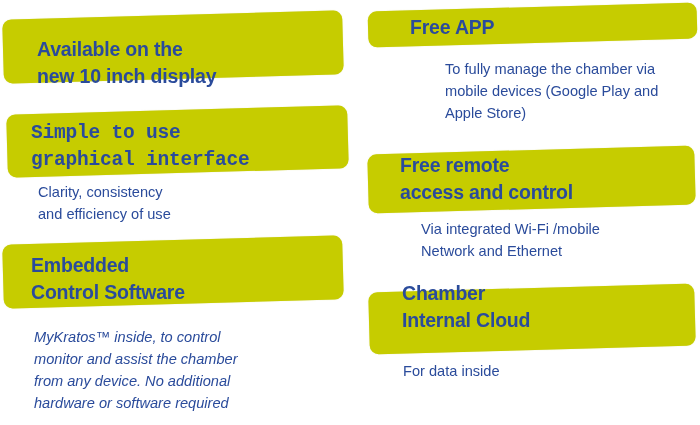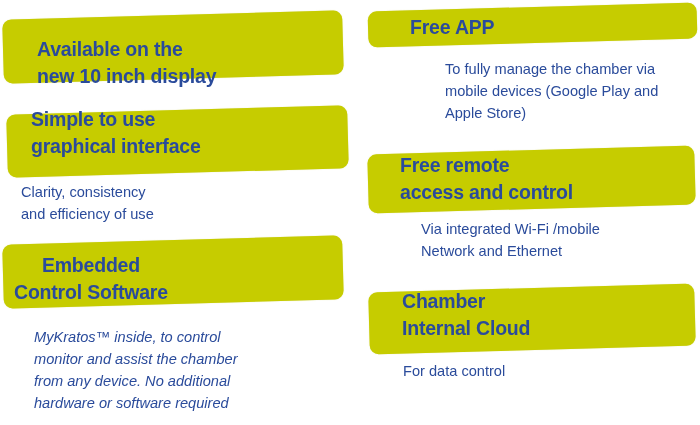--- a/index.html
+++ b/index.html
@@ -34,29 +34,29 @@
 <body>
 
 <div>
   <div class="band" style="left:3px; top:15px; width:340px; height:64px;"></div>
   <div class="title" style="left:37px; top:20px;margin-top:16px;">Available on the
 new 10 inch display</div>
 </div>
 
 <div>
   <div class="band" style="left:7px; top:110px; width:341px; height:63px;"></div>
-  <div class="title" style="left:31px; top:106px;">Simple to use
+  <div class="title" style="left:31px; top:120px;font-family:Liberation Mono, monospace;">Simple to use
 graphical interface</div>
-  <div class="desc" style="left:21px; top:181px;">Clarity, consistency
+  <div class="desc" style="left:38px; top:181px;">Clarity, consistency
 and efficiency of use</div>
 </div>
 
 <div>
   <div class="band" style="left:3px; top:240px; width:340px; height:64px;"></div>
-  <div class="title" style="left:14px; top:252px;text-align:center;">Embedded
+  <div class="title" style="left:31px; top:252px;">Embedded
 Control Software</div>
   <div class="desc" style="left:34px; top:326px;font-style:italic;">MyKratos™ inside, to control
 monitor and assist the chamber
 from any device. No additional
 hardware or software required</div>
 </div>
 
 <div>
   <div class="band" style="left:368px; top:7px; width:329px; height:36px;"></div>
   <div class="title" style="left:410px; top:14px;">Free APP</div>
@@ -68,16 +68,16 @@
 <div>
   <div class="band" style="left:368px; top:150px; width:327px; height:59px;"></div>
   <div class="title" style="left:400px; top:152px;">Free remote
 access and control</div>
   <div class="desc" style="left:421px; top:218px;">Via integrated Wi-Fi /mobile
 Network and Ethernet</div>
 </div>
 
 <div>
   <div class="band" style="left:369px; top:288px; width:326px; height:62px;"></div>
-  <div class="title" style="left:402px; top:288px;">Chamber
+  <div class="title" style="left:402px; top:280px;">Chamber
 Internal Cloud</div>
-  <div class="desc" style="left:403px; top:360px;">For data control</div>
+  <div class="desc" style="left:403px; top:360px;">For data inside</div>
 </div>
 
 </body></html>

